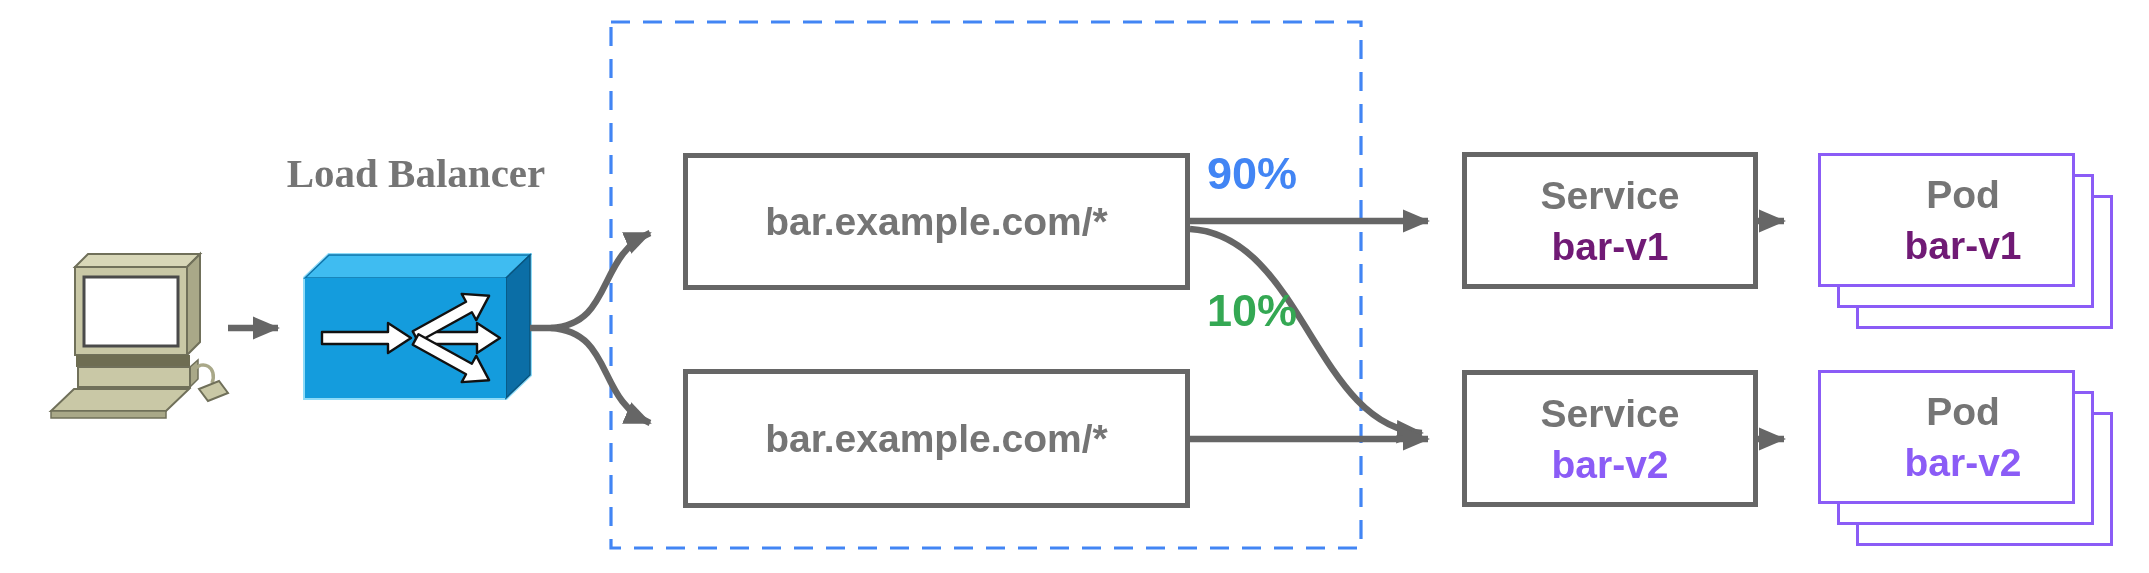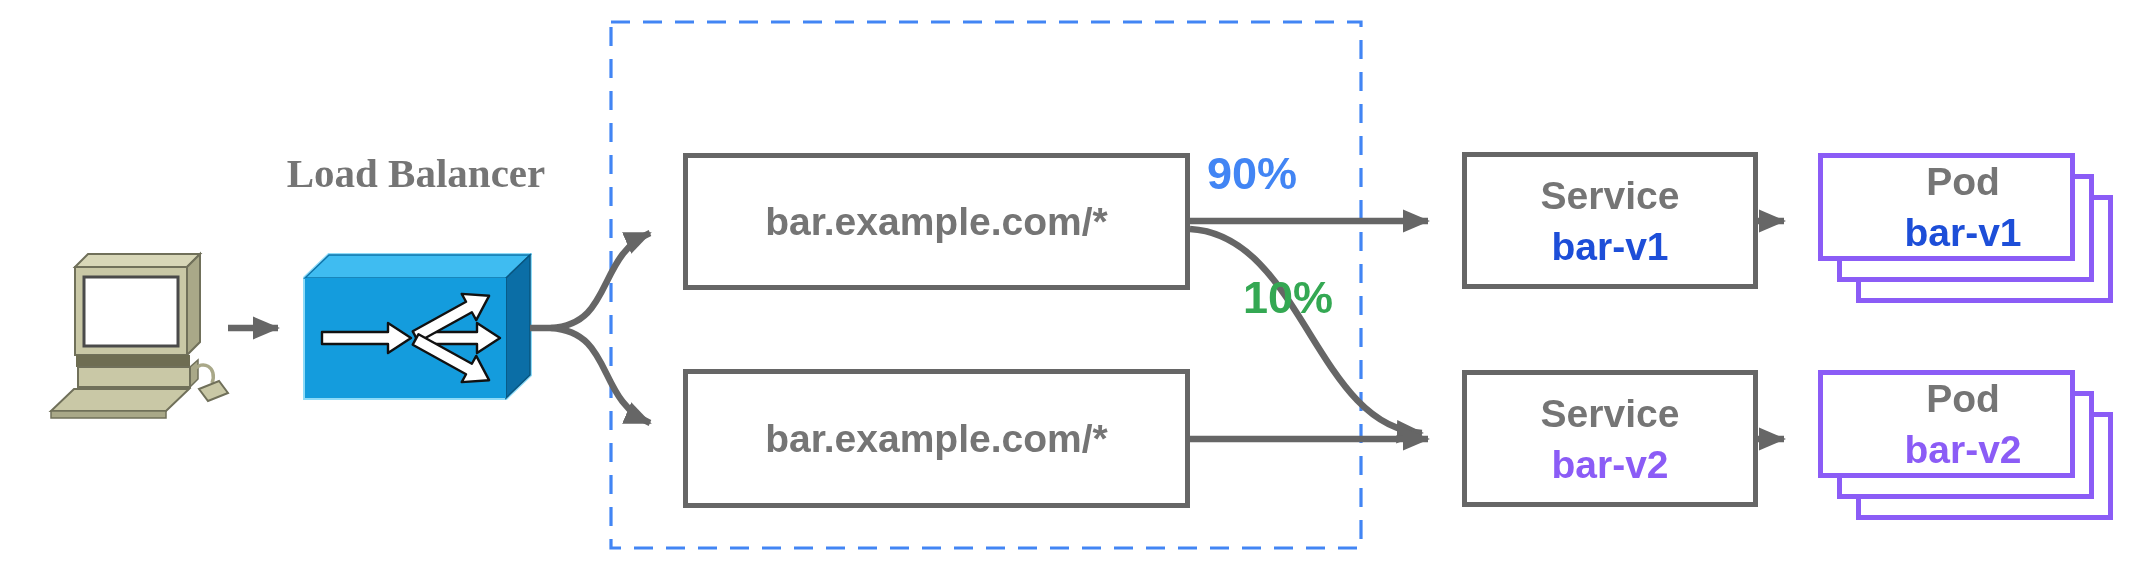--- a/index.html
+++ b/index.html
@@ -46,43 +46,43 @@
   .rule-box-1 { left: 683px; top: 153px; width: 507px; height: 137px; }
   .rule-box-2 { left: 683px; top: 369px; width: 507px; height: 139px; }
   .service-box-1 { left: 1462px; top: 152px; width: 296px; height: 137px; }
   .service-box-2 { left: 1462px; top: 370px; width: 296px; height: 137px; }
 
   .pod-stack { position: absolute; width: 340px; height: 200px; }
   .pod-stack-1 { left: 1818px; top: 153px; }
   .pod-stack-2 { left: 1818px; top: 370px; }
   .pod-card {
     position: absolute;
-    width: 257px; height: 108px;
+    width: 257px; height: 134px;
     background: #ffffff;
-    border: 5px solid #8b5cf6;
+    border: 3px solid #8b5cf6;
     box-sizing: border-box;
     padding-left: 33px;
   }
   .pod-card.front { left: 0; top: 0; z-index: 3;
     display: flex; flex-direction: column; justify-content: center; align-items: center;
     font-weight: 700; font-size: 39px; line-height: 51px; color: #757575; }
   .pod-card.back1 { left: 19px; top: 21px; z-index: 2; }
   .pod-card.back2 { left: 38px; top: 42px; z-index: 1; }
 
   .weight {
     position: absolute;
     font-weight: 700;
     font-size: 45px;
     line-height: 1;
     white-space: nowrap;
   }
   .w90 { left: 1207px; top: 151px; color: #4285F4; }
-  .w10 { left: 1207px; top: 275px; color: #34A853; margin-left: 36px; }
+  .w10 { left: 1207px; top: 288px; color: #34A853; }
 
-  .blue  { color: #1d4ed8; text-align: right; }
+  .blue  { color: #701a75; text-align: right; }
   .green { color: #8b5cf6; }
   .gray  { color: #757575; }
 </style>
 </head>
 <body>
 
 <div class="canvas">
 
   <svg class="layer" width="2149" height="573" viewBox="0 0 2149 573">
     <defs>

